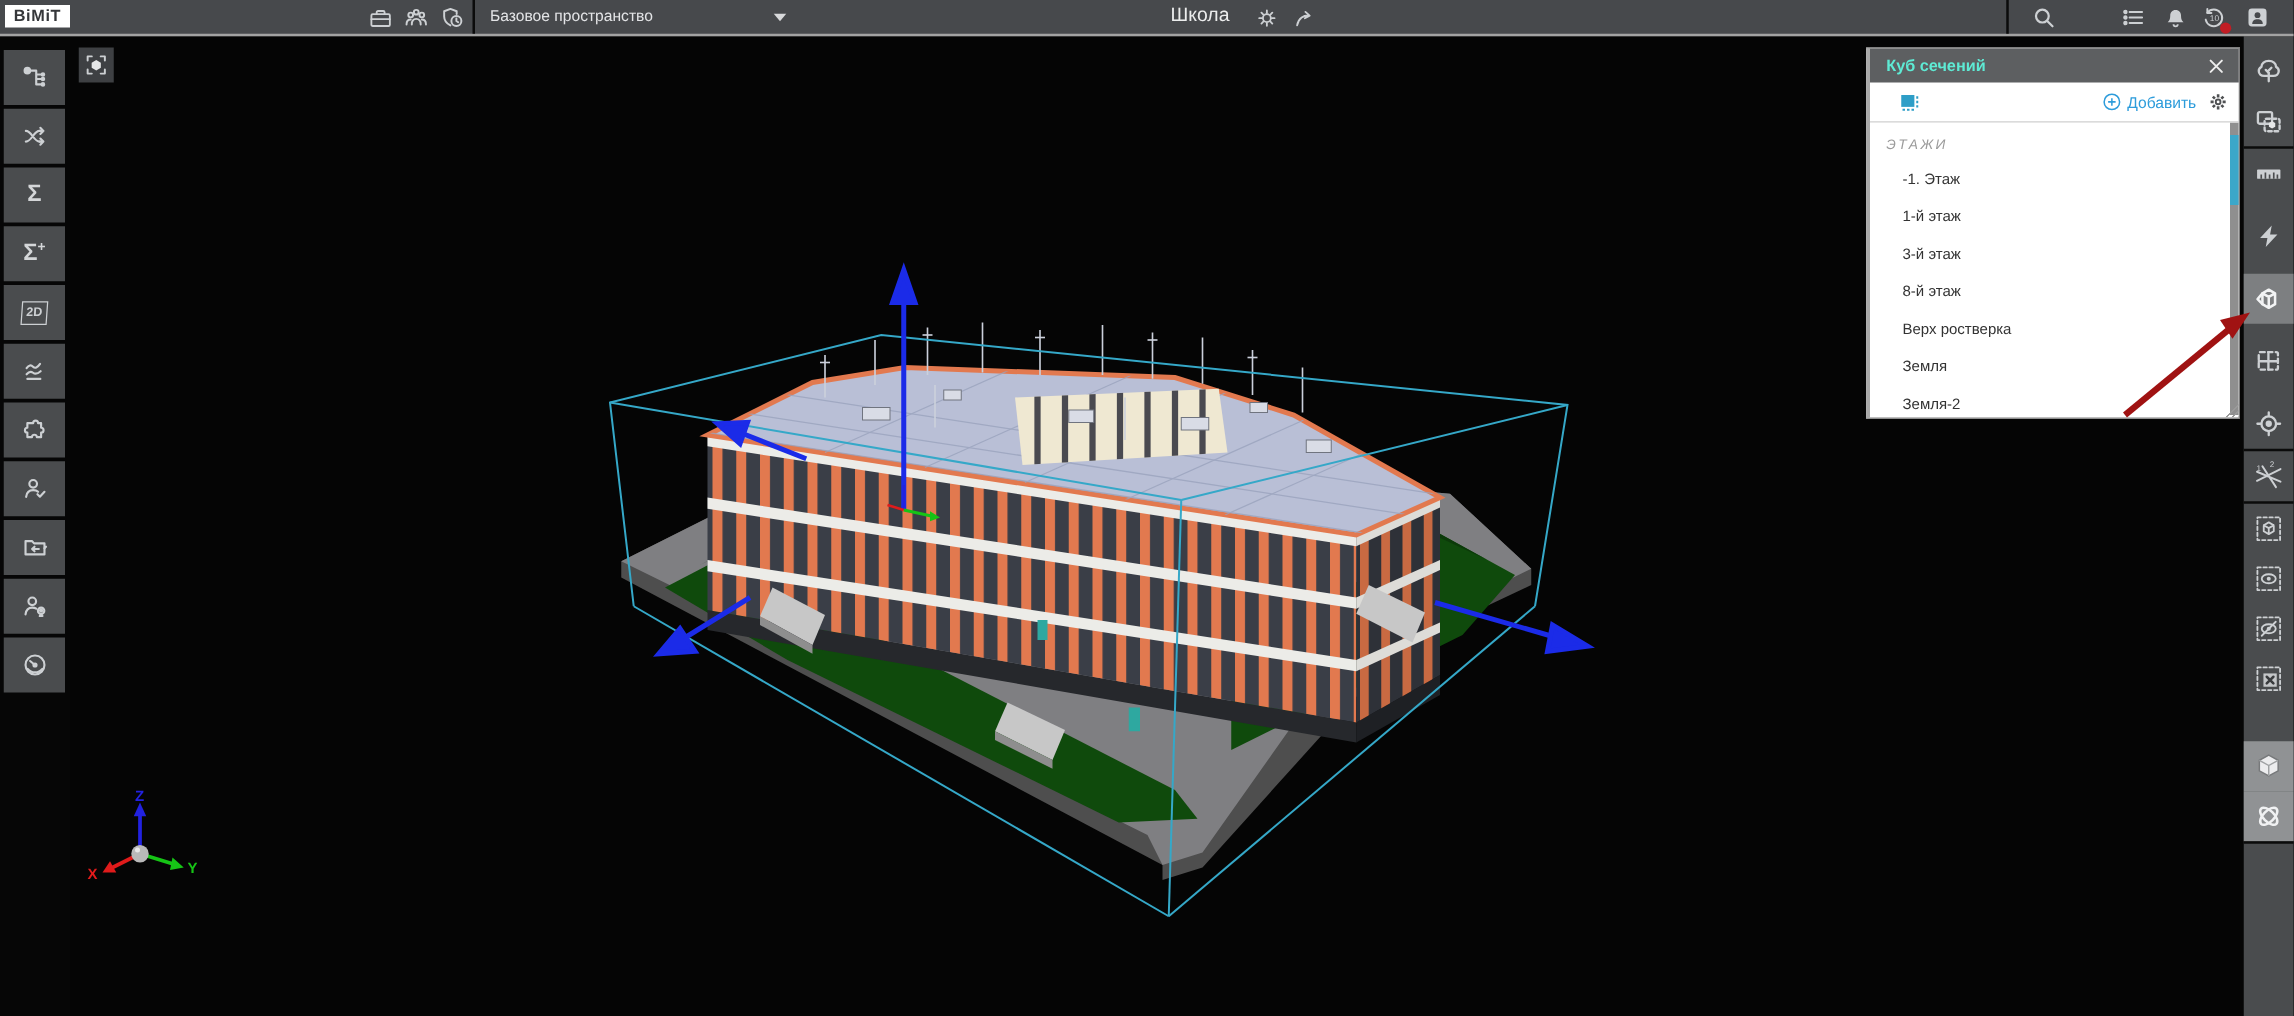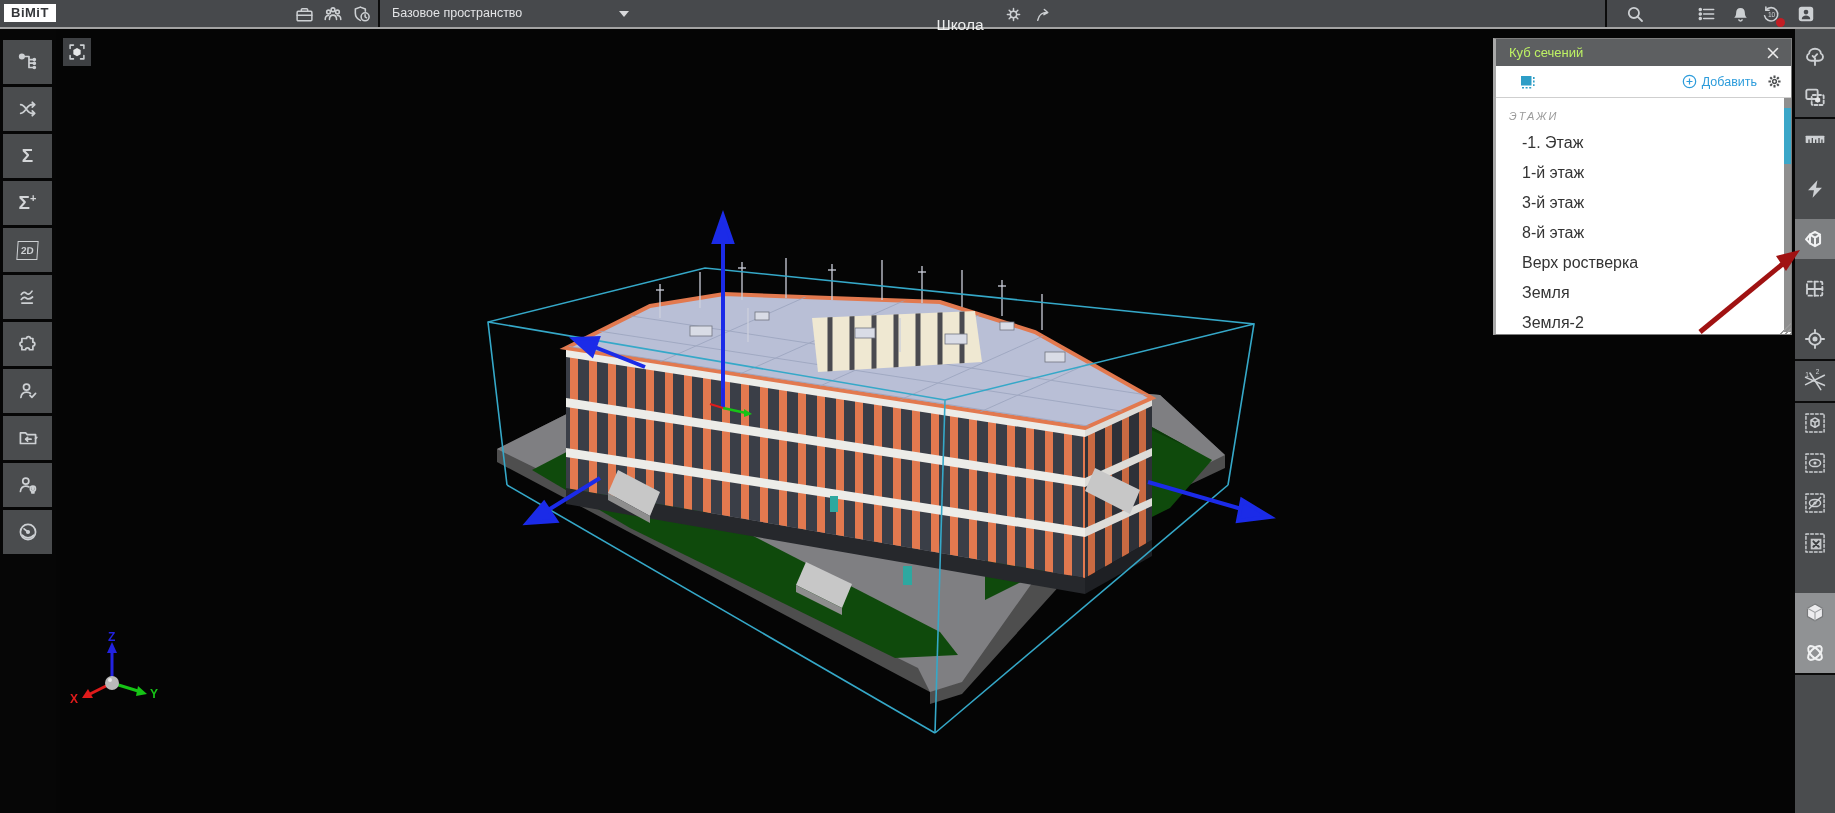--- a/index.html
+++ b/index.html
@@ -8,21 +8,21 @@
   svg{display:block;}
   
   #topbar{position:absolute;left:0;top:0;width:1835px;height:27px;background:#47494c;border-bottom:2px solid #a3a3a3;z-index:40;}
   #logo{position:absolute;left:4px;top:4px;background:#fff;color:#35373a;font-weight:bold;
         font-size:13px;padding:1px 7px 2px 7px;letter-spacing:.5px;}
   .tb-ic{position:absolute;top:3px;width:22px;height:22px;display:flex;align-items:center;justify-content:center;cursor:pointer;}
   .vline{position:absolute;top:0;width:2px;height:27px;background:#0b0b0b;}
   #ws-label{position:absolute;left:392px;top:6px;color:#e3e4e6;font-size:12.5px;}
   #ws-caret{position:absolute;left:619px;top:11px;width:0;height:0;border-left:5px solid transparent;
             border-right:5px solid transparent;border-top:6px solid #d8d9db;}
-  #proj-title{position:absolute;left:905px;top:16px;width:110px;text-align:center;color:#eceded;font-size:15.5px;}
+  #proj-title{position:absolute;left:905px;top:4px;width:110px;text-align:center;color:#eceded;font-size:15.5px;}
   #hist-badge-dot{position:absolute;right:-3px;bottom:-2px;width:9px;height:9px;border-radius:50%;background:#c21d24;}
   
   #left-toolbar{position:absolute;left:0;top:29px;width:56px;height:784px;background:#060606;z-index:30;}
   .lt-btn{width:49px;height:44px;margin:0 0 3px 3px;background:#4a4c4e;display:flex;align-items:center;
           justify-content:center;color:#cdd0d3;cursor:pointer;}
   .lt-btn .glyph{font-size:19px;font-weight:bold;color:#d4d6d8;}
   .lt-btn .glyph small{font-size:11px;vertical-align:super;}
   .glyph2d{font-size:10px;font-weight:bold;border:1.5px solid #cdd0d3;padding:3px 3px;transform:skewX(-4deg);}
   #float-btn{position:absolute;left:63px;top:38px;width:28px;height:28px;background:#3e4043;display:flex;
              align-items:center;justify-content:center;z-index:30;cursor:pointer;}
@@ -31,27 +31,27 @@
   .rt-btn{width:40px;height:40px;display:flex;align-items:center;justify-content:center;cursor:pointer;}
   .rt-btn.active{background:#7d7f81;}
   .rt-btn.light{background:#909294;}
   .rt-sep{height:2px;background:#0b0b0b;}
   .rt-gap{height:10px;}
   
   #panel{position:absolute;left:1493px;top:38px;width:299px;height:297px;background:#fff;
          border:1px solid #7f7f7f;border-left:3px solid #a9a9a9;box-sizing:border-box;z-index:50;}
   #panel-header{height:27px;background:#5d5f61;display:flex;align-items:center;justify-content:space-between;
                 padding:0 10px 0 13px;}
-  #panel-title{color:#bef264;font-size:13px;}
+  #panel-title{color:#5eead4;font-size:13px;font-weight:bold;}
   #panel-toolbar{height:31px;border-bottom:1px solid #cfcfcf;display:flex;align-items:center;padding:0 8px 0 23px;}
   #add-btn{margin-left:auto;display:flex;align-items:center;gap:5px;color:#2d9cdb;font-size:12.5px;cursor:pointer;}
   #panel-gear{margin-left:9px;cursor:pointer;}
   #floor-list{position:relative;height:234px;overflow:hidden;}
   #group-header{font-style:italic;letter-spacing:2px;color:#9b9b9b;font-size:11px;padding:12px 0 6px 13px;}
-  .floor-row{height:30px;line-height:30px;padding-left:26px;font-size:16px;color:#333;cursor:pointer;}
+  .floor-row{height:30px;line-height:30px;padding-left:26px;font-size:12px;color:#333;cursor:pointer;}
   #scrollbar{position:absolute;right:0;top:0;width:7px;height:234px;background:#8f8f8f;}
   #scrollthumb{position:absolute;right:0;top:10px;width:7px;height:56px;background:#3ba7c9;cursor:pointer;}
   #resize-handle{position:absolute;right:0;bottom:0;width:12px;height:12px;cursor:nwse-resize;
      background:repeating-linear-gradient(135deg,transparent 0 2px,#9a9a9a 2px 3.5px);
      clip-path:polygon(100% 0,100% 100%,0 100%);}
   
   #viewport{position:absolute;left:0;top:29px;width:1835px;height:784px;background:#050505;z-index:1;}
   #help-btn{position:absolute;left:14px;top:746px;width:26px;height:26px;border-radius:50%;background:#4a4c4e;
             color:#e8f0ff;display:flex;align-items:center;justify-content:center;font-size:14px;font-weight:bold;
             cursor:pointer;z-index:20;}

